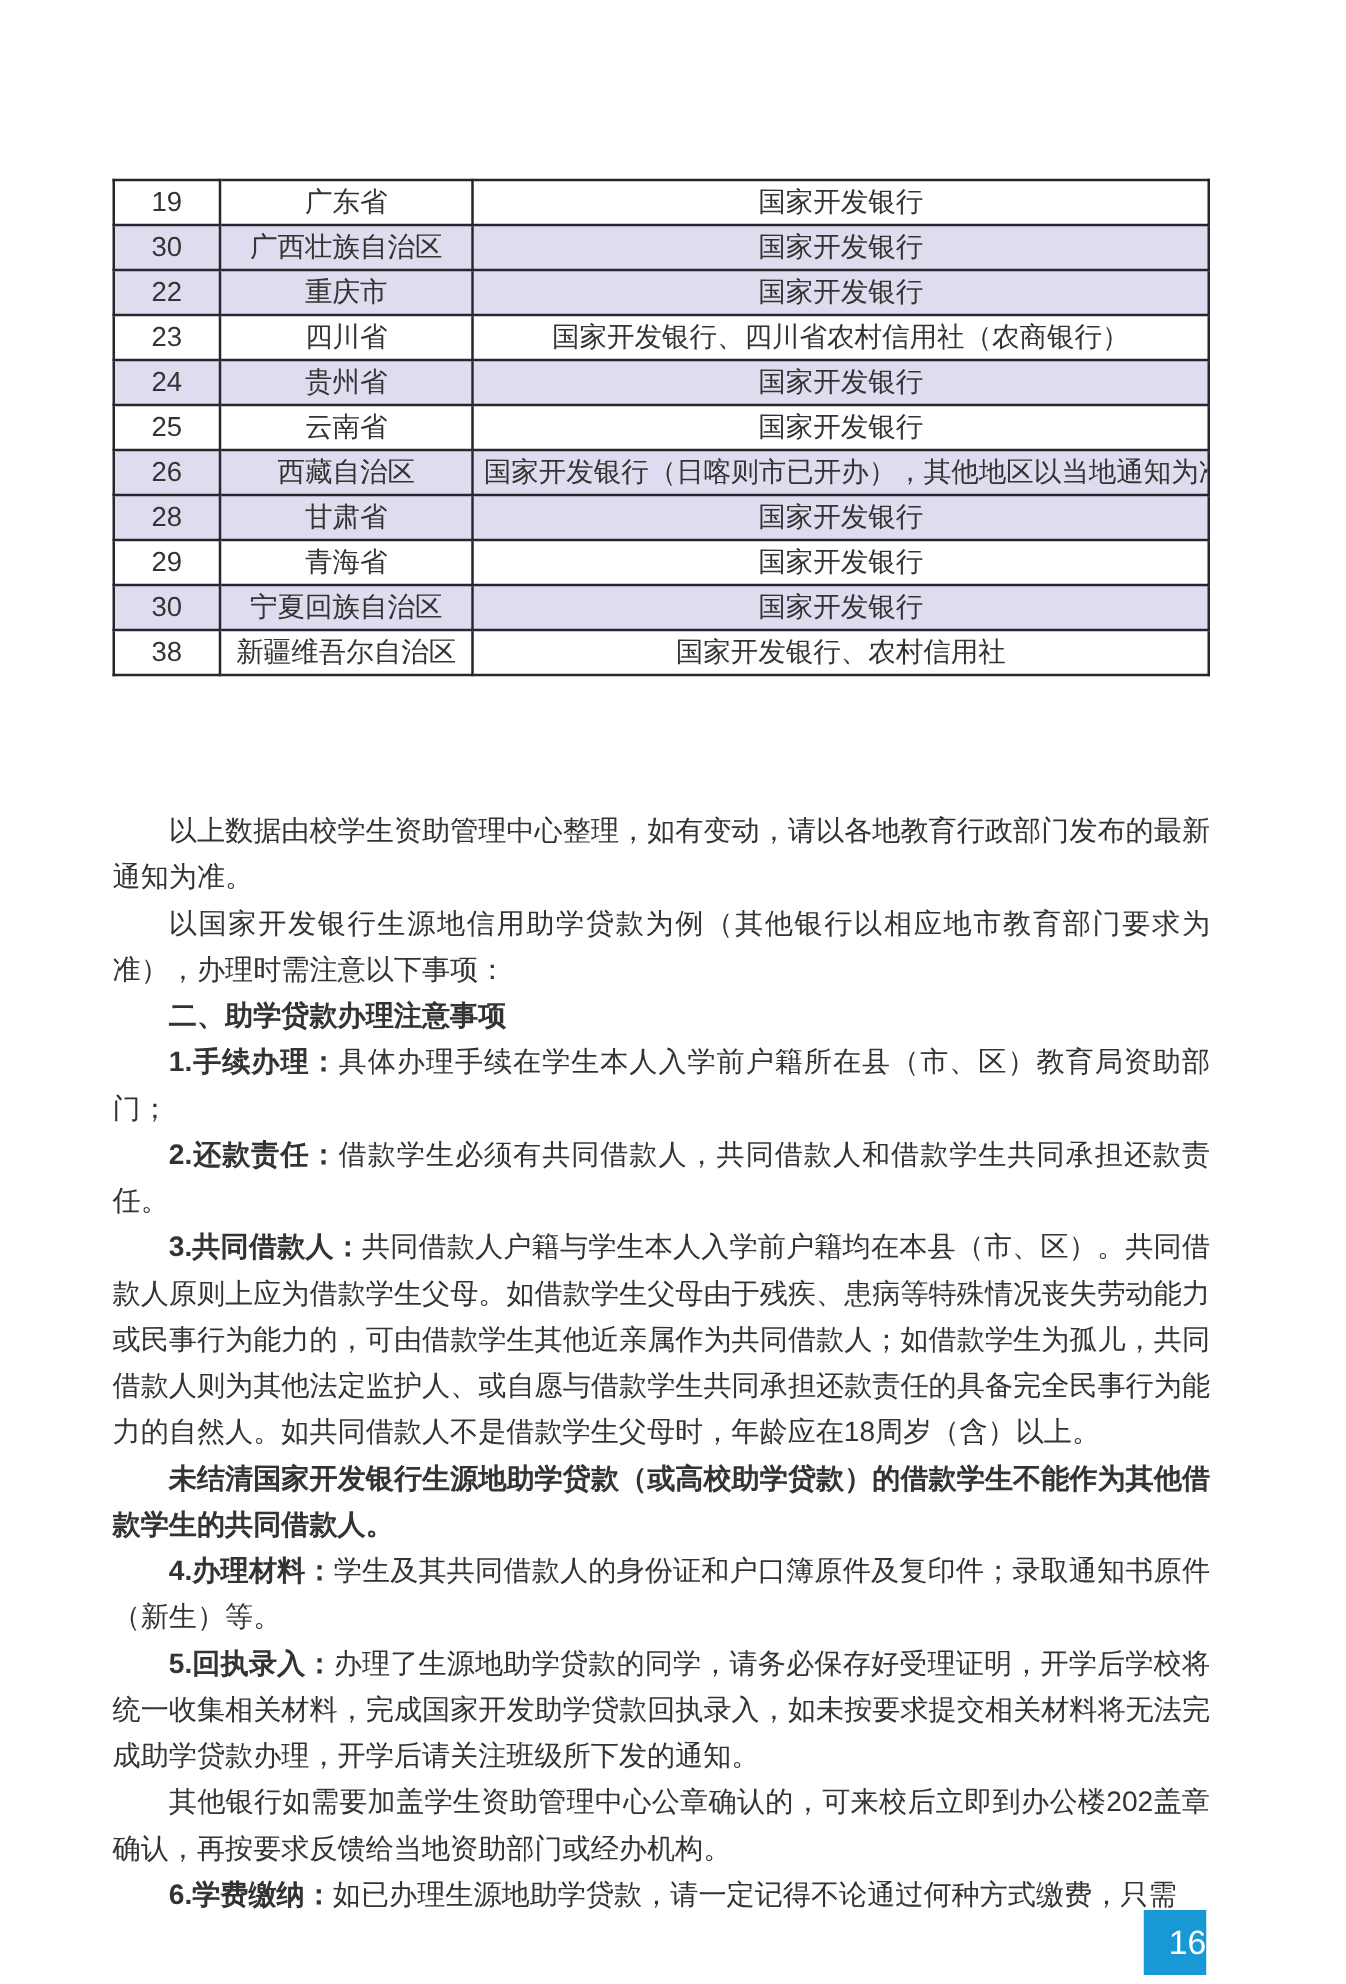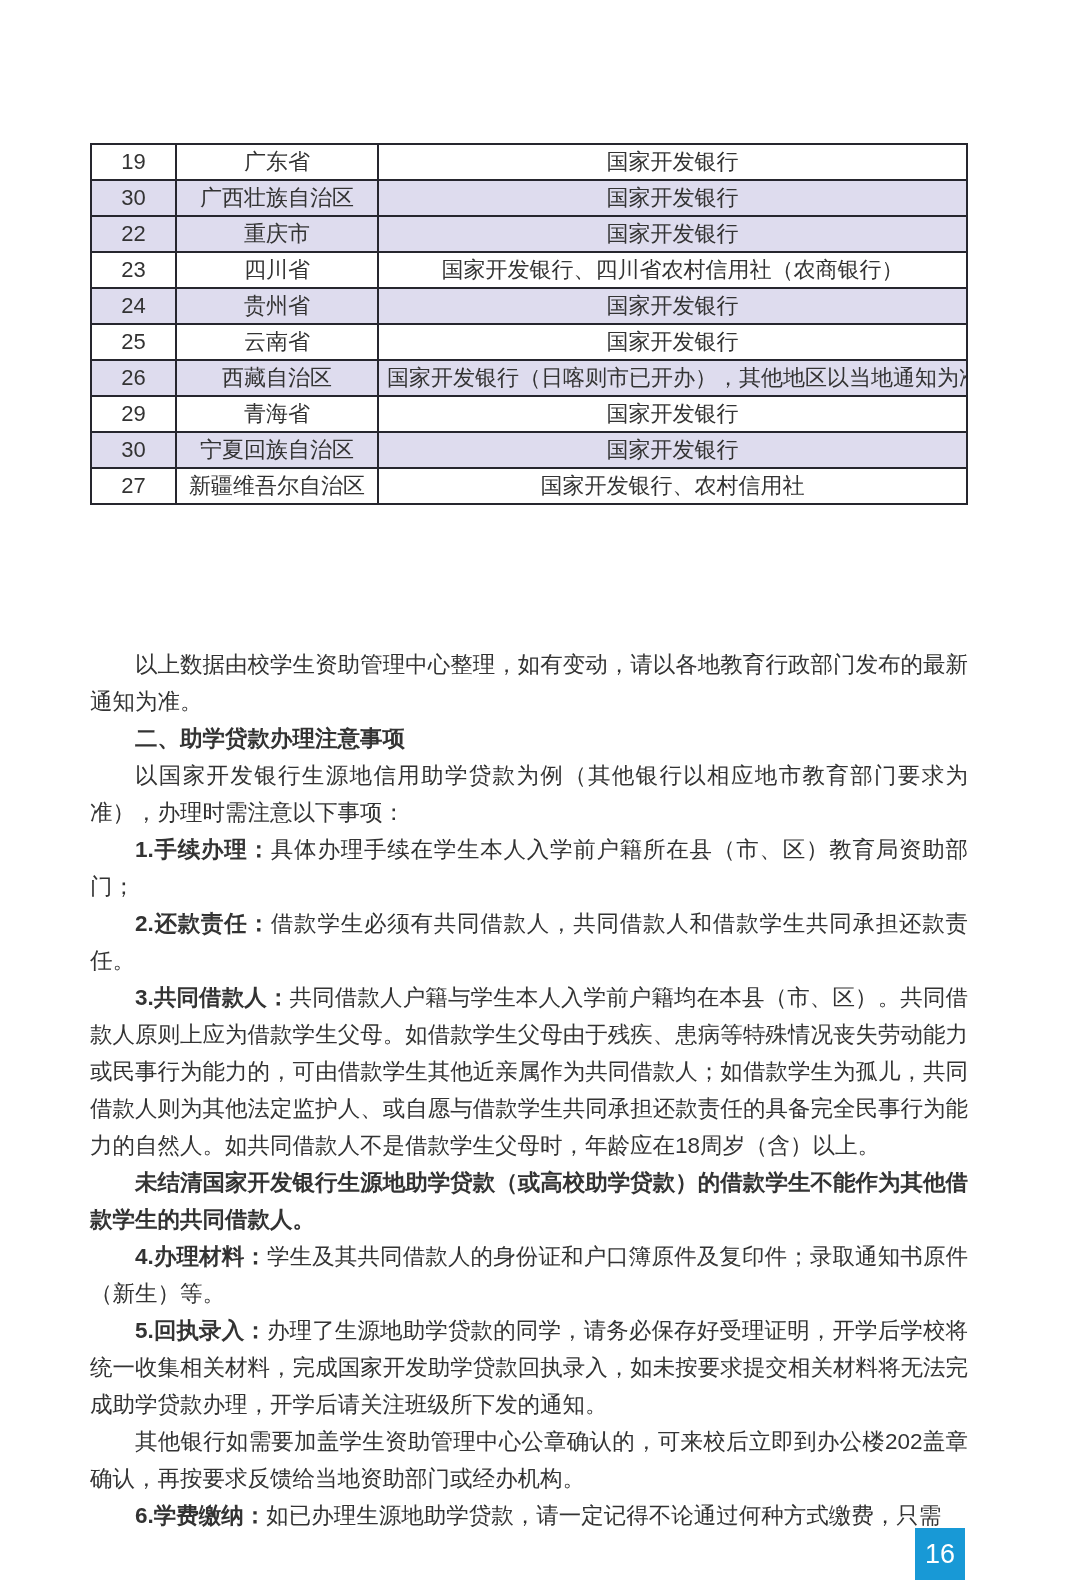--- a/index.html
+++ b/index.html
@@ -27,21 +27,21 @@
     font-size: 22.5px; line-height: 37px; text-align: justify;
   }
   .para { margin: 0; text-indent: 2em; }
   .para.bold { font-weight: bold; }
   .label { font-weight: bold; }
   .page-num {
     position: absolute; left: 915px; top: 1528px;
     width: 50px; height: 52px;
     background: var(--accent, #1899d6);
     color: #ffffff; font-size: 27px;
-    display: flex; align-items: center; justify-content: center;
+    display: flex; align-items: center; justify-content: flex-end;
   }
 </style>
 </head>
 <body>
 
 <div class="table-wrap">
   <table>
     <colgroup>
         <col class="c1">
         <col class="c2">
@@ -86,49 +86,54 @@
           <td>国家开发银行</td>
         </tr>
 
         <tr class="shaded">
           <td>26</td>
           <td>西藏自治区</td>
           <td>国家开发银行（日喀则市已开办），其他地区以当地通知为准</td>
         </tr>
 
 
+        <tr class="shaded">
+          <td>28</td>
+          <td>甘肃省</td>
+          <td>国家开发银行</td>
+        </tr>
 
         <tr>
           <td>29</td>
           <td>青海省</td>
           <td>国家开发银行</td>
         </tr>
 
         <tr class="shaded">
           <td>30</td>
           <td>宁夏回族自治区</td>
           <td>国家开发银行</td>
         </tr>
 
         <tr>
-          <td>27</td>
+          <td>38</td>
           <td>新疆维吾尔自治区</td>
           <td>国家开发银行、农村信用社</td>
         </tr>
       </tbody>
   </table>
 </div>
 
 <div class="content">
 
     <p class="para"><b class="label"></b><span>以上数据由校学生资助管理中心整理，如有变动，请以各地教育行政部门发布的最新通知为准。</span></p>
 
+    <p class="para"><b class="label"></b><span>以国家开发银行生源地信用助学贷款为例（其他银行以相应地市教育部门要求为准），办理时需注意以下事项：</span></p>
+
     <p class="para bold"><b class="label">二、助学贷款办理注意事项</b><span></span></p>
-
-    <p class="para"><b class="label"></b><span>以国家开发银行生源地信用助学贷款为例（其他银行以相应地市教育部门要求为准），办理时需注意以下事项：</span></p>
 
     <p class="para"><b class="label">1.手续办理：</b><span>具体办理手续在学生本人入学前户籍所在县（市、区）教育局资助部门；</span></p>
 
     <p class="para"><b class="label">2.还款责任：</b><span>借款学生必须有共同借款人，共同借款人和借款学生共同承担还款责任。</span></p>
 
     <p class="para"><b class="label">3.共同借款人：</b><span>共同借款人户籍与学生本人入学前户籍均在本县（市、区）。共同借款人原则上应为借款学生父母。如借款学生父母由于残疾、患病等特殊情况丧失劳动能力或民事行为能力的，可由借款学生其他近亲属作为共同借款人；如借款学生为孤儿，共同借款人则为其他法定监护人、或自愿与借款学生共同承担还款责任的具备完全民事行为能力的自然人。如共同借款人不是借款学生父母时，年龄应在18周岁（含）以上。</span></p>
 
     <p class="para bold"><b class="label"></b><span>未结清国家开发银行生源地助学贷款（或高校助学贷款）的借款学生不能作为其他借款学生的共同借款人。</span></p>
 
     <p class="para"><b class="label">4.办理材料：</b><span>学生及其共同借款人的身份证和户口簿原件及复印件；录取通知书原件（新生）等。</span></p>

